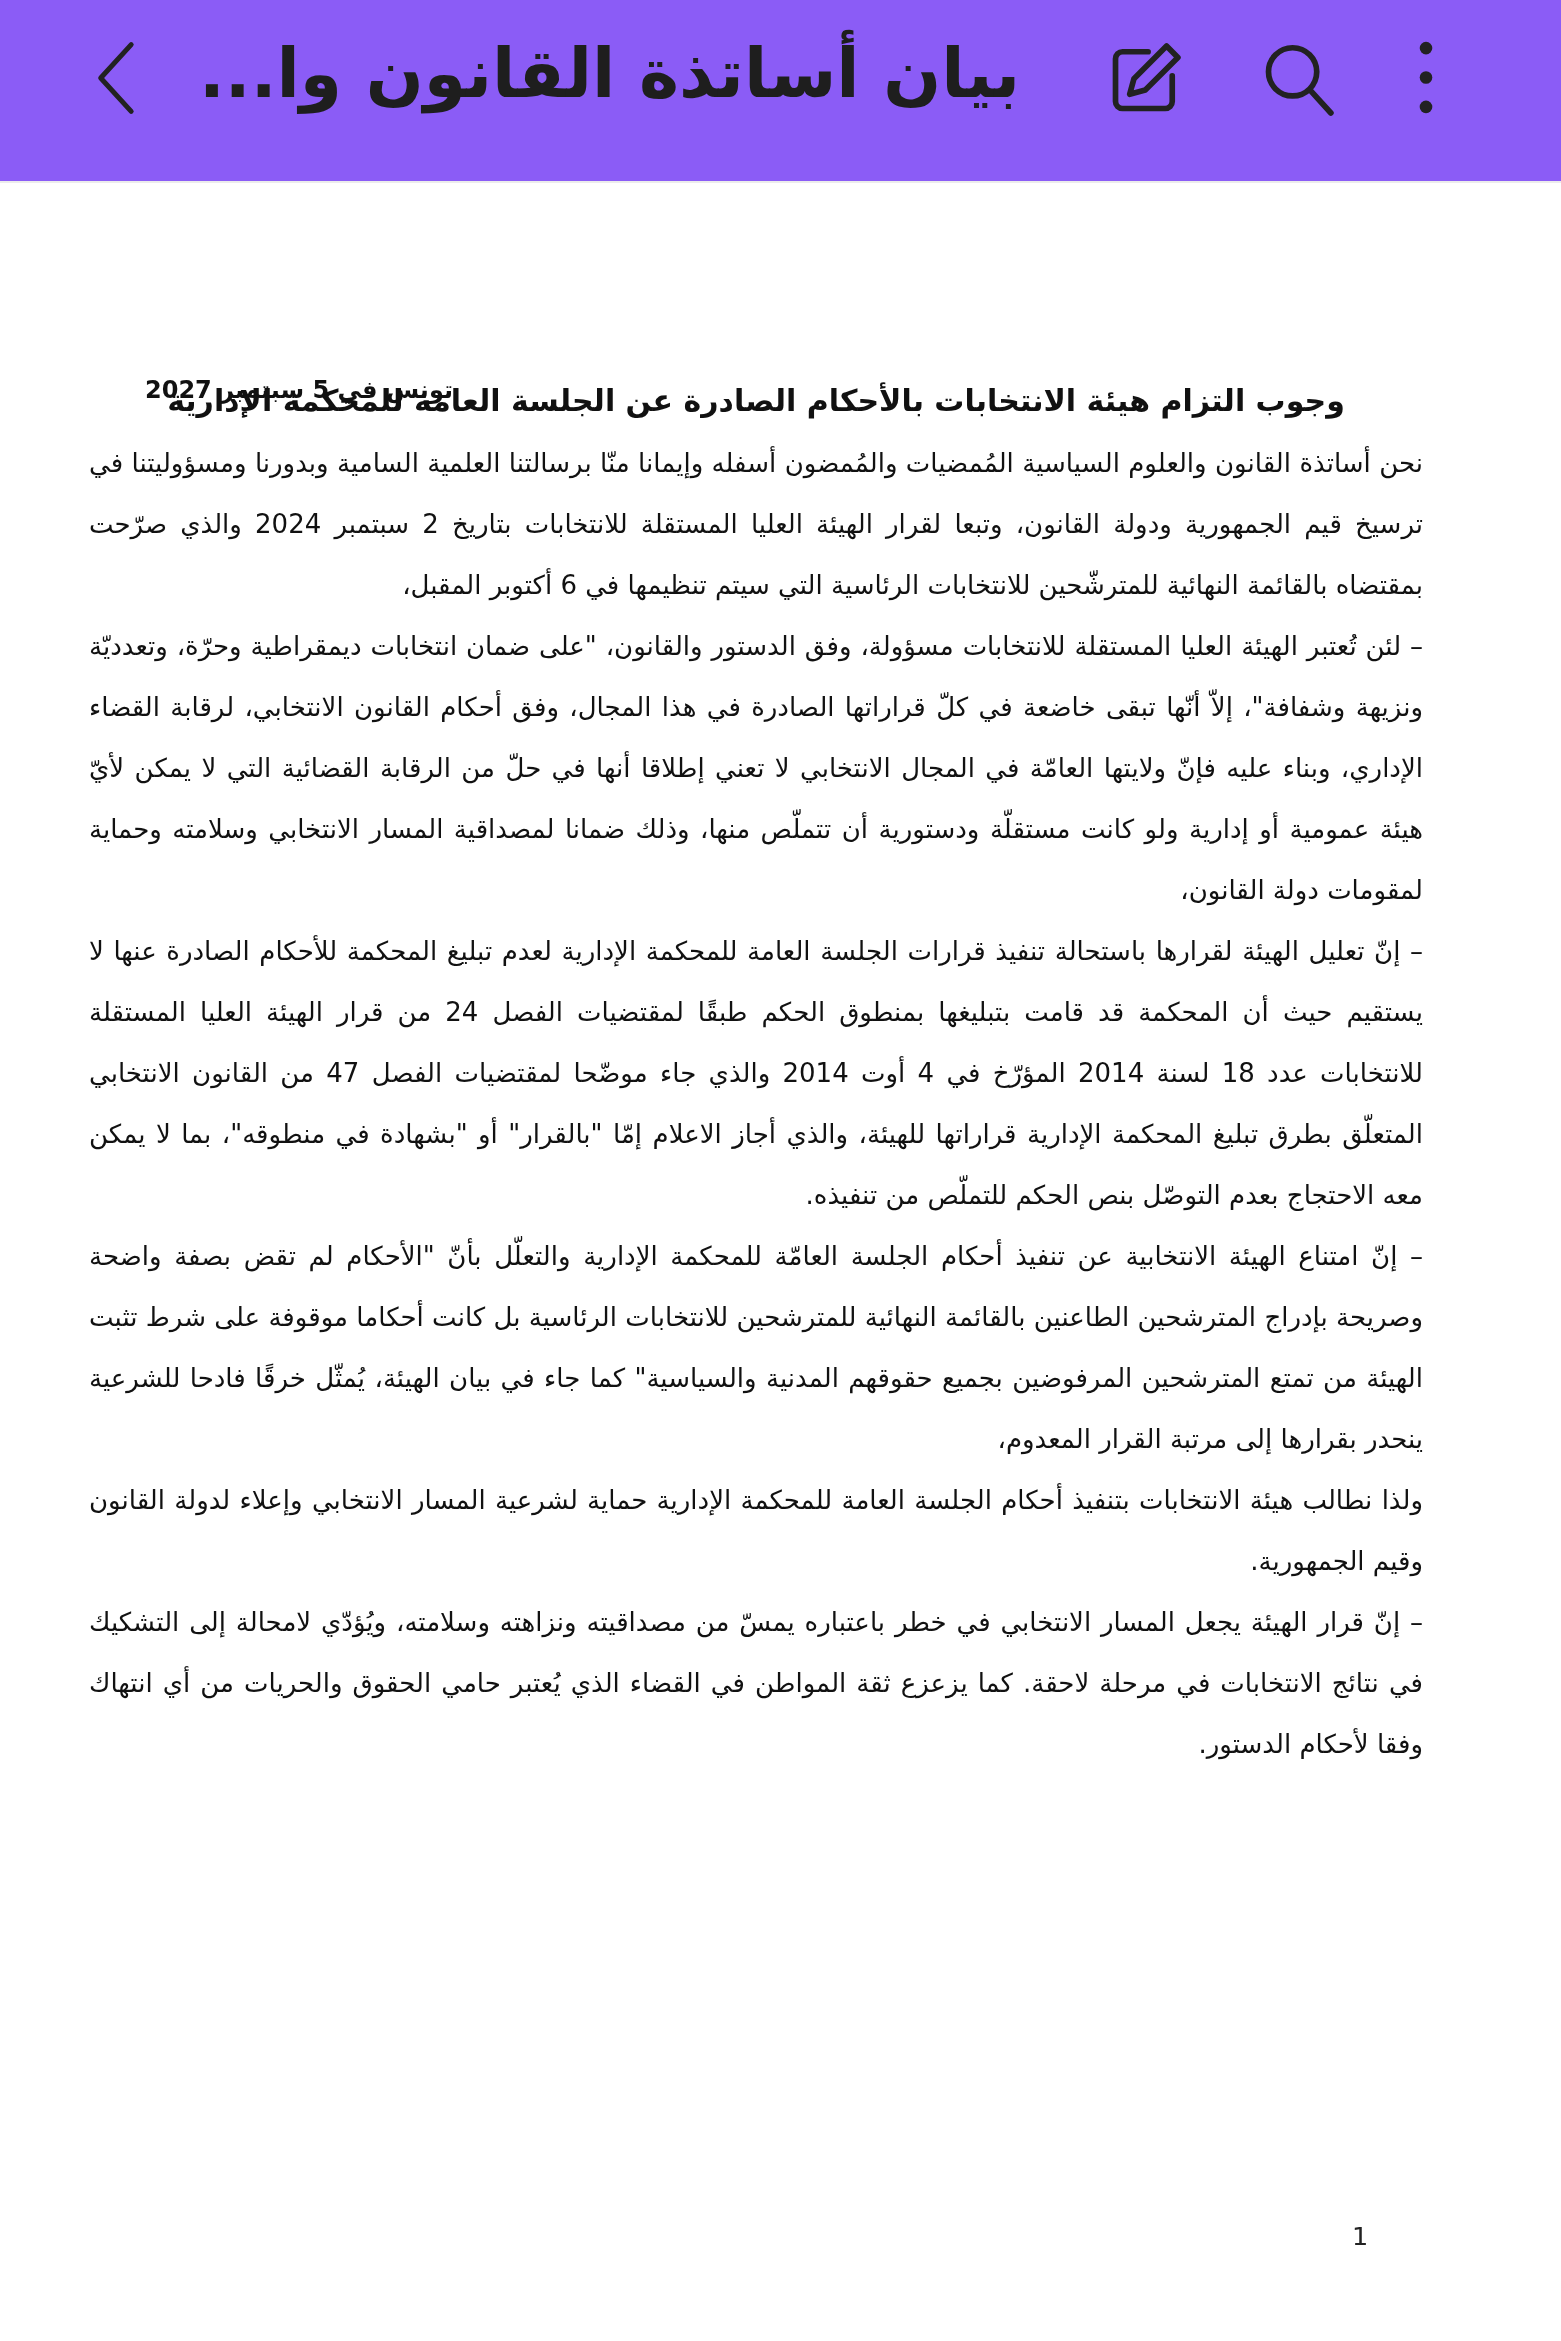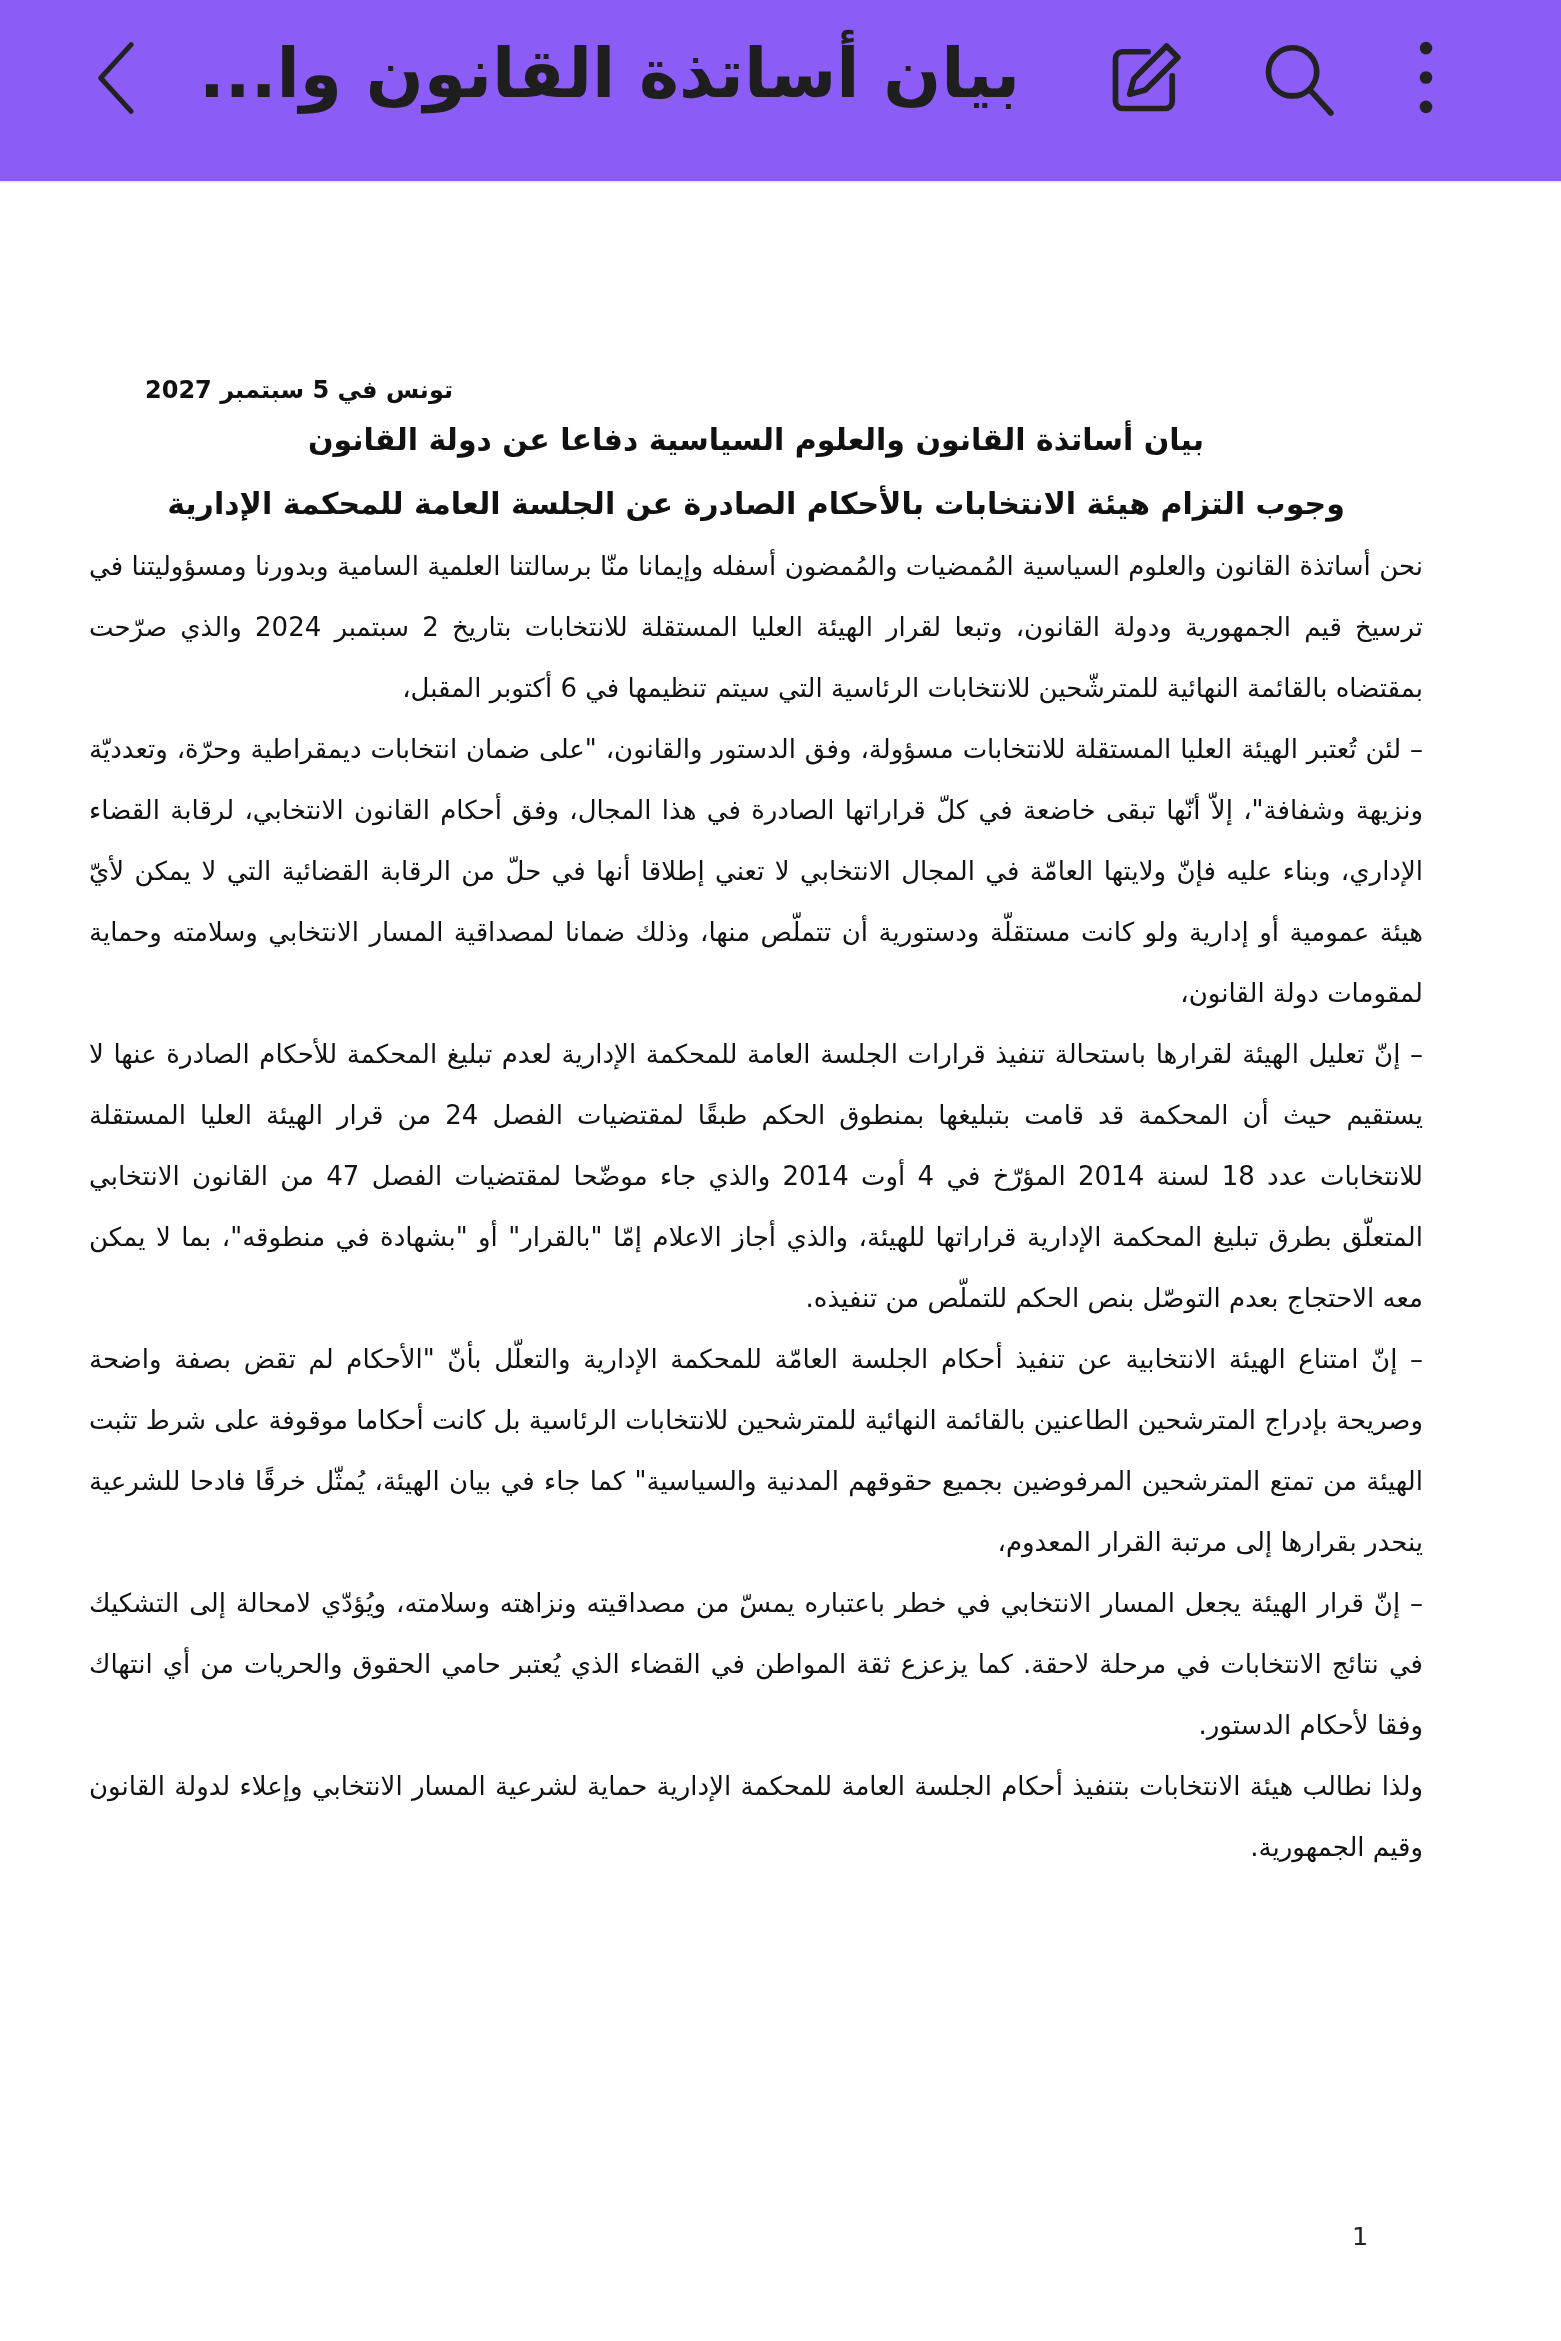--- a/index.html
+++ b/index.html
@@ -37,24 +37,23 @@
   <svg class="more" viewBox="0 0 40 120">
     <circle cx="20" cy="18" r="9" fill="#222"></circle>
     <circle cx="20" cy="60" r="9" fill="#222"></circle>
     <circle cx="20" cy="102" r="9" fill="#222"></circle>
   </svg>
 </div>
 
 <div class="date">تونس في 5 سبتمبر 2027</div>
 
 <div class="doc">
-  <div class="h h1">بيان أساتذة القانون والعلوم السياسية دفاعا عن دولة القانون</div>
   <div class="h">وجوب التزام هيئة الانتخابات بالأحكام الصادرة عن الجلسة العامة للمحكمة الإدارية</div>
   <div class="p">نحن أساتذة القانون والعلوم السياسية المُمضيات والمُمضون أسفله وإيمانا منّا برسالتنا العلمية السامية وبدورنا ومسؤوليتنا في ترسيخ قيم الجمهورية ودولة القانون، وتبعا لقرار الهيئة العليا المستقلة للانتخابات بتاريخ 2 سبتمبر 2024 والذي صرّحت بمقتضاه بالقائمة النهائية للمترشّحين للانتخابات الرئاسية التي سيتم تنظيمها في 6 أكتوبر المقبل،</div>
   <div class="p">– لئن تُعتبر الهيئة العليا المستقلة للانتخابات مسؤولة، وفق الدستور والقانون، "على ضمان انتخابات ديمقراطية وحرّة، وتعدديّة ونزيهة وشفافة"، إلاّ أنّها تبقى خاضعة في كلّ قراراتها الصادرة في هذا المجال، وفق أحكام القانون الانتخابي، لرقابة القضاء الإداري، وبناء عليه فإنّ ولايتها العامّة في المجال الانتخابي لا تعني إطلاقا أنها في حلّ من الرقابة القضائية التي لا يمكن لأيّ هيئة عمومية أو إدارية ولو كانت مستقلّة ودستورية أن تتملّص منها، وذلك ضمانا لمصداقية المسار الانتخابي وسلامته وحماية لمقومات دولة القانون،</div>
   <div class="p">– إنّ تعليل الهيئة لقرارها باستحالة تنفيذ قرارات الجلسة العامة للمحكمة الإدارية لعدم تبليغ المحكمة للأحكام الصادرة عنها لا يستقيم حيث أن المحكمة قد قامت بتبليغها بمنطوق الحكم طبقًا لمقتضيات الفصل 24 من قرار الهيئة العليا المستقلة للانتخابات عدد 18 لسنة 2014 المؤرّخ في 4 أوت 2014 والذي جاء موضّحا لمقتضيات الفصل 47 من القانون الانتخابي المتعلّق بطرق تبليغ المحكمة الإدارية قراراتها للهيئة، والذي أجاز الاعلام إمّا "بالقرار" أو "بشهادة في منطوقه"، بما لا يمكن معه الاحتجاج بعدم التوصّل بنص الحكم للتملّص من تنفيذه.</div>
   <div class="p">– إنّ امتناع الهيئة الانتخابية عن تنفيذ أحكام الجلسة العامّة للمحكمة الإدارية والتعلّل بأنّ "الأحكام لم تقض بصفة واضحة وصريحة بإدراج المترشحين الطاعنين بالقائمة النهائية للمترشحين للانتخابات الرئاسية بل كانت أحكاما موقوفة على شرط تثبت الهيئة من تمتع المترشحين المرفوضين بجميع حقوقهم المدنية والسياسية" كما جاء في بيان الهيئة، يُمثّل خرقًا فادحا للشرعية ينحدر بقرارها إلى مرتبة القرار المعدوم،</div>
+  <div class="p">ولذا نطالب هيئة الانتخابات بتنفيذ أحكام الجلسة العامة للمحكمة الإدارية حماية لشرعية المسار الانتخابي وإعلاء لدولة القانون وقيم الجمهورية.</div>
   <div class="p">– إنّ قرار الهيئة يجعل المسار الانتخابي في خطر باعتباره يمسّ من مصداقيته ونزاهته وسلامته، ويُؤدّي لامحالة إلى التشكيك في نتائج الانتخابات في مرحلة لاحقة. كما يزعزع ثقة المواطن في القضاء الذي يُعتبر حامي الحقوق والحريات من أي انتهاك وفقا لأحكام الدستور.</div>
-  <div class="p">ولذا نطالب هيئة الانتخابات بتنفيذ أحكام الجلسة العامة للمحكمة الإدارية حماية لشرعية المسار الانتخابي وإعلاء لدولة القانون وقيم الجمهورية.</div>
 </div>
 
 <div class="pagenum">1</div>
 
 
 </body></html>

